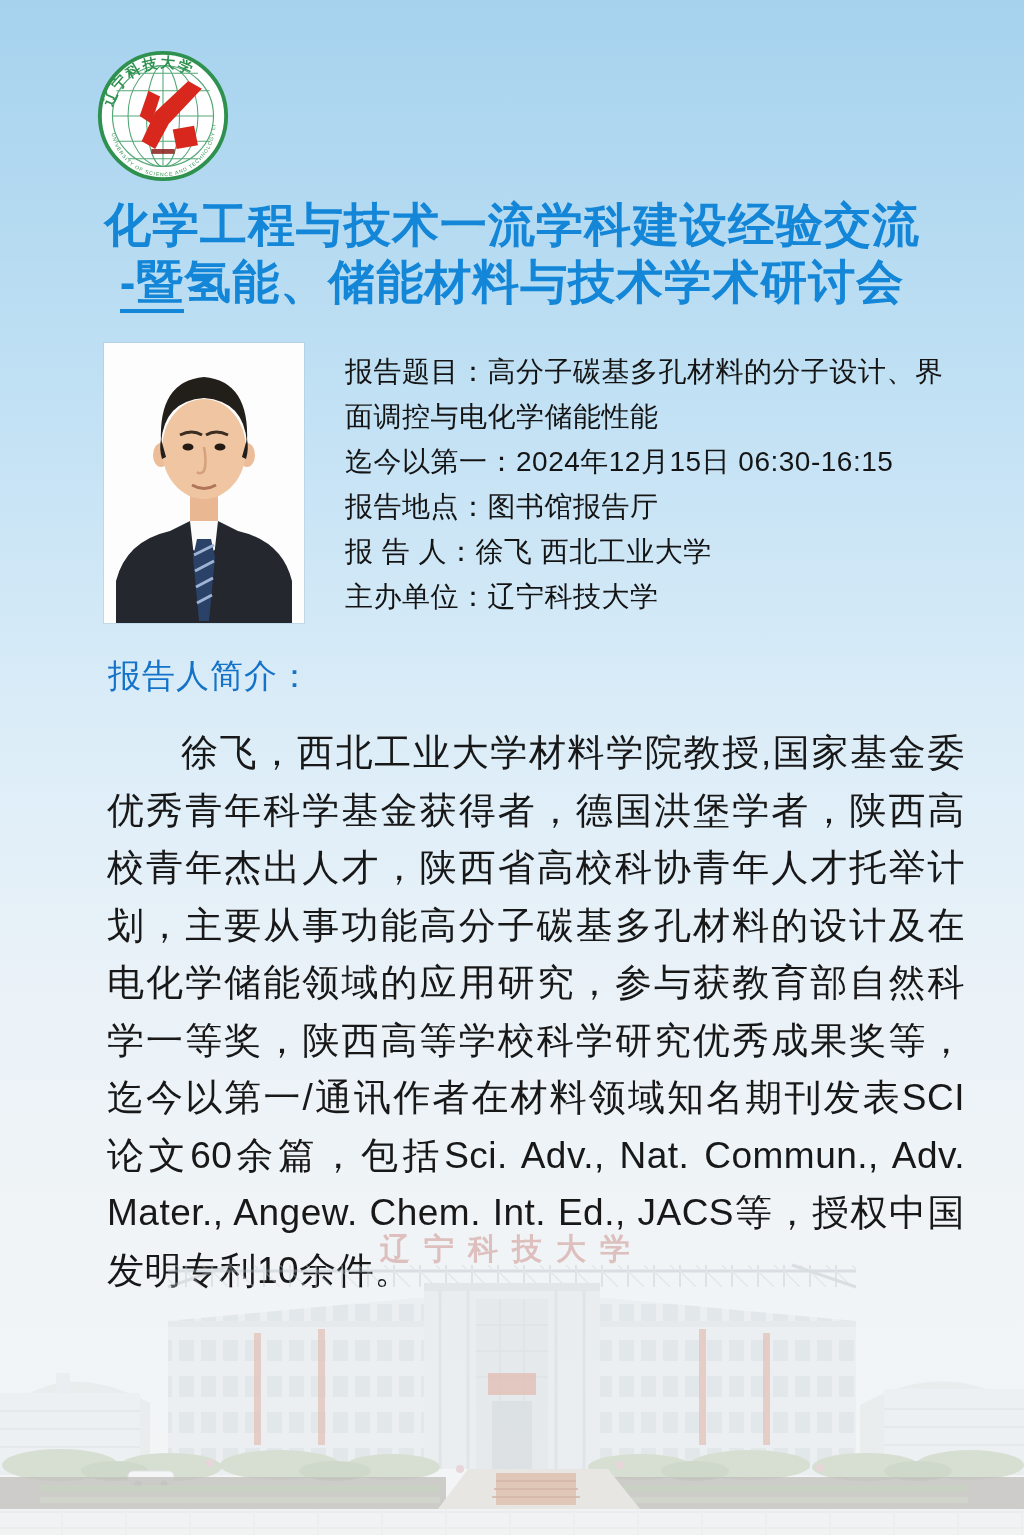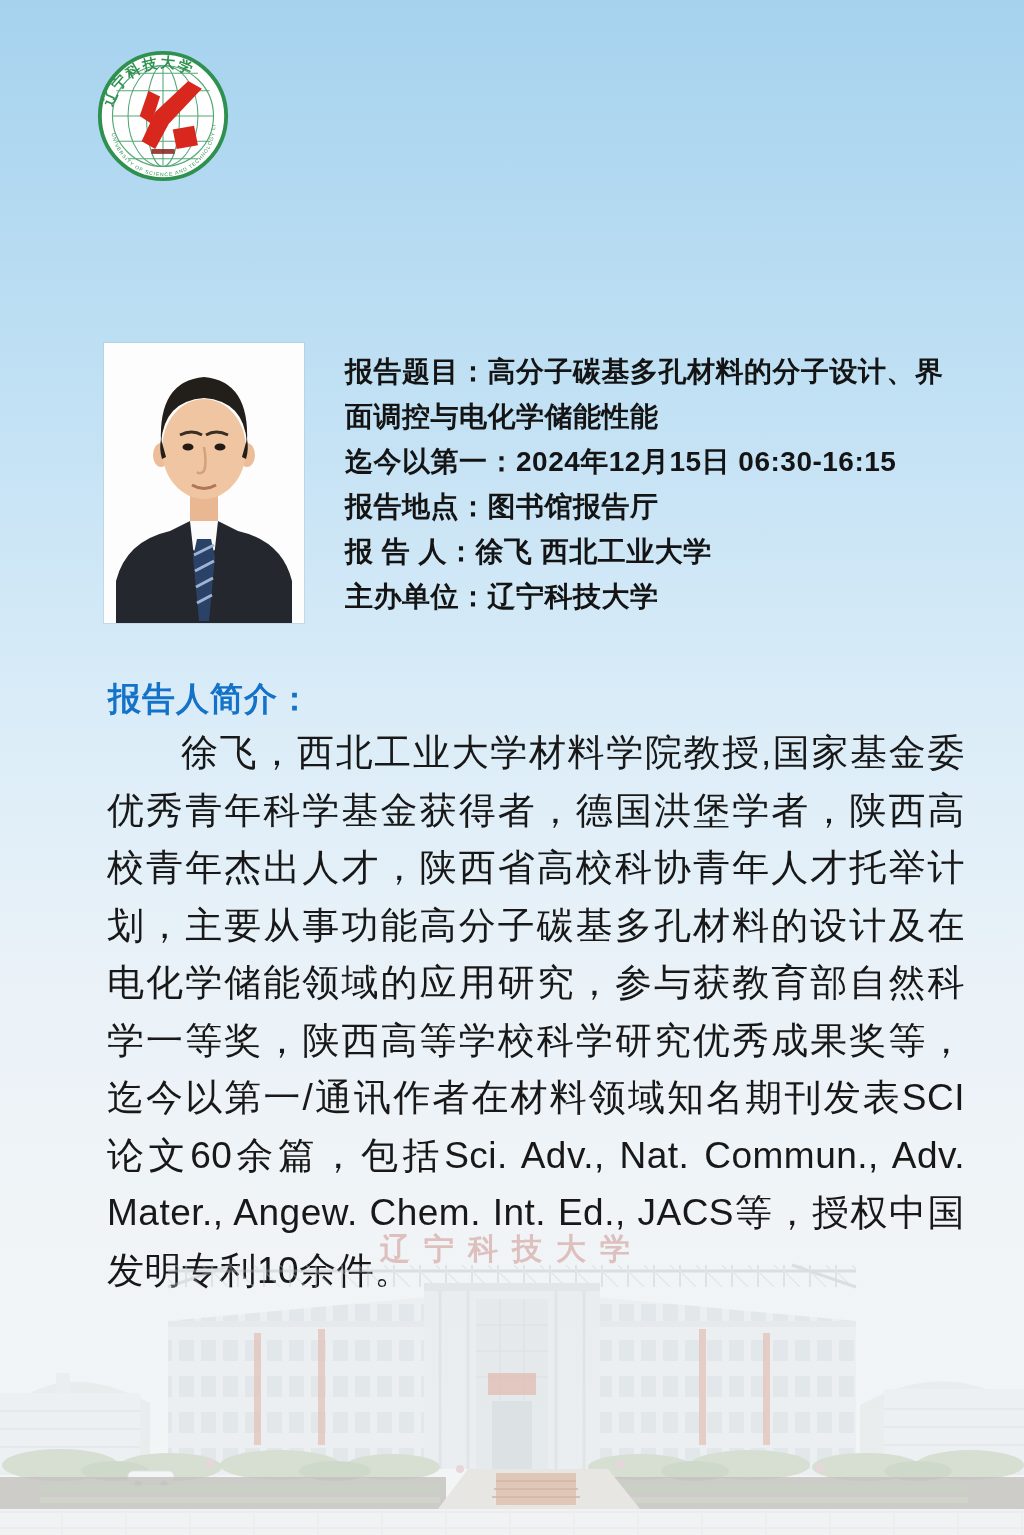--- a/index.html
+++ b/index.html
@@ -8,23 +8,23 @@
     background:linear-gradient(180deg,#a6d2ee 0%,#b4daf1 14%,#c6e3f5 30%,#dcedf8 48%,#eaf2f8 64%,#f0f4f7 80%,#f3f5f6 100%);
     font-family:"Liberation Sans","DejaVu Sans",sans-serif;
   }
   .logo{position:absolute;left:95px;top:48px;width:136px;height:136px;}
   .title{position:absolute;top:196px;left:0;right:0;text-align:center;
     color:#1486d8;font-weight:700;font-size:47px;line-height:57px;letter-spacing:1px;}
   .title .u{border-bottom:4px solid #1486d8;padding-bottom:1px;}
   .info-section{position:absolute;left:104px;top:343px;width:860px;display:flex;gap:41px;}
   .photo{width:200px;height:280px;flex:0 0 200px;background:#fdfdfe;box-shadow:0 0 0 1px rgba(160,190,210,.35);}
   .photo svg{display:block;width:100%;height:100%;}
-  .info-lines{flex:1;padding-top:6px;color:#141414;font-size:28px;line-height:45px;font-weight:700;letter-spacing:.5px;}
+  .info-lines{flex:1;padding-top:6px;color:#141414;font-size:28px;line-height:45px;font-weight:400;letter-spacing:.5px;}
   .info-line{margin:0;}
-  .bio-heading{position:absolute;left:108px;top:677px;color:#1473c8;font-weight:700;font-size:33px;letter-spacing:1px;}
+  .bio-heading{position:absolute;left:108px;top:654px;color:#1473c8;font-weight:400;font-size:33px;letter-spacing:1px;}
   .bio-para{position:absolute;left:107px;top:724px;width:858px;margin:0;
     color:#181818;font-size:37px;line-height:57.5px;text-align:justify;text-indent:2em;
     font-family:Liberation Sans, sans-serif;letter-spacing:.5px;}
   .building{position:absolute;left:0;bottom:0;width:1024px;height:310px;}
   .building svg{display:block;width:100%;height:100%;}
 </style>
 </head>
 <body>
 
 <div class="poster">
@@ -52,20 +52,24 @@
       </defs>
       <text font-size="15" font-weight="bold" fill="#2f9150" letter-spacing="2" font-family="Liberation Sans, DejaVu Sans, sans-serif">
         <textPath href="#arcTop" startOffset="8%">辽宁科技大学</textPath>
       </text>
       <text font-size="5.2" fill="#2f9150" letter-spacing="1" font-family="Liberation Sans, DejaVu Sans, sans-serif">
         <textPath href="#arcBottom" startOffset="6%">UNIVERSITY OF SCIENCE AND TECHNOLOGY LIAONING</textPath>
       </text>
     </svg>
   </div>
 
+  <div class="title">
+    <div>化学工程与技术一流学科建设经验交流</div>
+    <div><span class="u">-暨</span><span>氢能、储能材料与技术学术研讨会</span></div>
+  </div>
 
   <div class="info-section">
     <div class="photo">
       <svg viewBox="0 0 200 280">
         <rect width="200" height="280" fill="#fdfdfe"></rect>
         <rect x="86" y="142" width="28" height="42" fill="#e9b792"></rect>
         <ellipse cx="57" cy="112" rx="8" ry="12" fill="#ecbd98"></ellipse>
         <ellipse cx="143" cy="112" rx="8" ry="12" fill="#ecbd98"></ellipse>
         <ellipse cx="100" cy="106" rx="42" ry="50" fill="#f0c6a2"></ellipse>
         <path d="M57,100 Q54,38 100,34 Q146,38 143,100 Q140,58 100,55 Q60,58 57,100 Z" fill="#221e19"></path>

